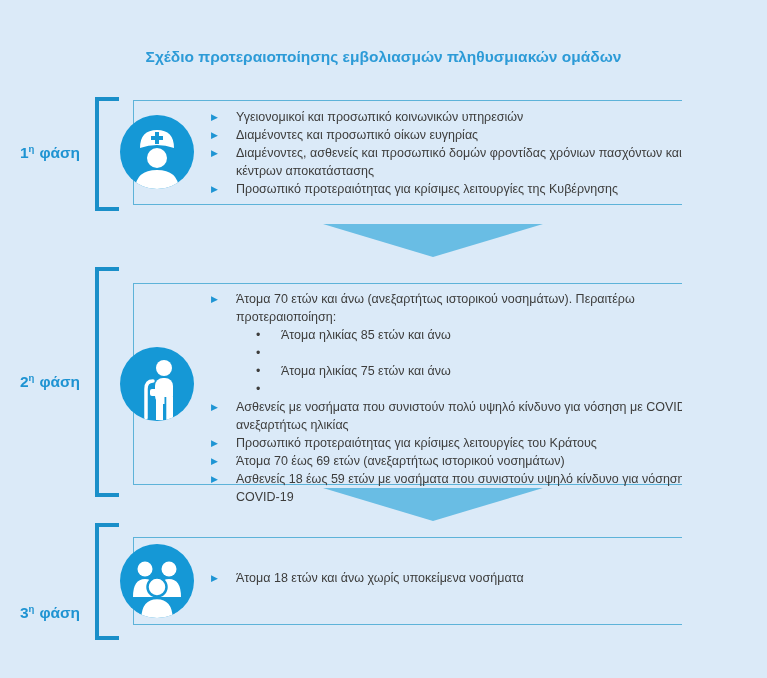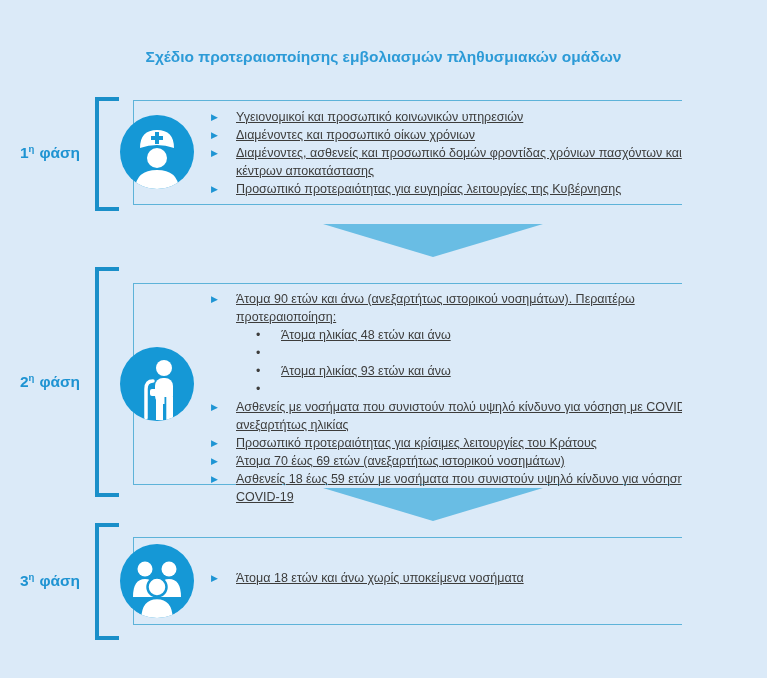--- a/index.html
+++ b/index.html
@@ -9,21 +9,21 @@
 
   .title { position:absolute; top:48px; left:0; width:767px; text-align:center;
            font-size:15.5px; font-weight:bold; color:#2d9bd7; }
 
   .phase-label { position:absolute; left:10px; width:80px; text-align:center;
                  font-size:15.5px; font-weight:bold; color:#1e93d2; white-space:nowrap; }
   .phase-label sup { font-size:9.5px; vertical-align:super; }
   .phase-label .word { margin-left:5px; }
   .label-1 { top:143px; }
   .label-2 { top:372px; }
-  .label-3 { top:571px; }
+  .label-3 { top:603px; }
 
   .bracket { position:absolute; left:95px; width:24px;
              border-left:4px solid #1a8fc9; border-top:4px solid #1a8fc9; border-bottom:4px solid #1a8fc9; }
   .bracket-1 { top:97px;  height:114px; }
   .bracket-2 { top:267px; height:230px; }
   .bracket-3 { top:523px; height:117px; }
 
   .box { position:absolute; left:133px; width:606px; border:1.5px solid #5db3d9; }
   .box-1 { top:100px; height:105px; }
   .box-2 { top:283px; height:202px; }
@@ -36,21 +36,21 @@
   .icon-circle svg { display:block; width:74px; height:74px; }
 
   .items { position:absolute; left:77px; list-style:none; width:512px; }
   .items-1 { top:7px; }
   .items-2 { top:6px; }
   .items-3 { top:31px; }
   .item { display:flex; align-items:flex-start; color:#3d3d3c; font-size:12.5px; line-height:18px; }
   .item .tri { flex:0 0 25px; color:#1e95d4; font-size:9px; line-height:18px; }
   .item .dot { flex:0 0 25px; color:#3d3d3c; font-size:12.5px; line-height:18px; text-align:left; }
   .item.l2 { padding-left:45px; }
-  .item .txt { flex:1 1 auto;text-decoration:underline; }
+  .item .txt { flex:1 1 auto; }
 
   .arrow { position:absolute; left:323px; width:220px; height:33px; background:#69bde4;
            -webkit-clip-path:polygon(0 0,100% 0,50% 100%); clip-path:polygon(0 0,100% 0,50% 100%); }
   .arrow-1 { top:224px; }
   .arrow-2 { top:488px; }
 </style>
 </head>
 <body>
 
 <div class="page">
@@ -77,29 +77,29 @@
         </g>
       </svg>
     </div>
     <ul class="items items-1">
       <li class="item l1">
           <span class="tri">▶</span>
           <span class="txt">Υγειονομικοί και προσωπικό κοινωνικών υπηρεσιών</span>
         </li>
       <li class="item l1">
           <span class="tri">▶</span>
-          <span class="txt">Διαμένοντες και προσωπικό οίκων χρόνιων</span>
+          <span class="txt">Διαμένοντες και προσωπικό οίκων ευγηρίας</span>
         </li>
       <li class="item l1">
           <span class="tri">▶</span>
           <span class="txt">Διαμένοντες, ασθενείς και προσωπικό δομών φροντίδας χρόνιων πασχόντων και κέντρων αποκατάστασης</span>
         </li>
       <li class="item l1">
           <span class="tri">▶</span>
-          <span class="txt">Προσωπικό προτεραιότητας για ευγηρίας λειτουργίες της Κυβέρνησης</span>
+          <span class="txt">Προσωπικό προτεραιότητας για κρίσιμες λειτουργίες της Κυβέρνησης</span>
         </li>
     </ul>
   </div>
 
   <div class="arrow arrow-1"></div>
 
   <div class="phase-label label-2"><span>2</span><sup>η</sup><span class="word">φάση</span></div>
   <div class="bracket bracket-2"></div>
   <div class="box box-2">
     <div class="icon-circle icon-2">
@@ -117,32 +117,32 @@
           <rect x="46" y="50" width="7" height="23" fill="#ffffff"></rect>
           <rect x="44.5" y="50" width="1.8" height="23" fill="#1598d6"></rect>
           <path d="M26 71 L26 42 Q26 34 33 34" stroke="#ffffff" stroke-width="3.5" fill="none" stroke-linecap="round"></path>
           <rect x="30" y="42" width="7" height="7" rx="2" fill="#ffffff"></rect>
         </g>
       </svg>
     </div>
     <ul class="items items-2">
       <li class="item l1">
           <span class="tri">▶</span>
-          <span class="txt">Άτομα 90 ετών και άνω (ανεξαρτήτως ιστορικού νοσημάτων). Περαιτέρω προτεραιοποίηση:</span>
+          <span class="txt">Άτομα 70 ετών και άνω (ανεξαρτήτως ιστορικού νοσημάτων). Περαιτέρω προτεραιοποίηση:</span>
         </li>
       <li class="item l2">
           <span class="dot">•</span>
-          <span class="txt">Άτομα ηλικίας 48 ετών και άνω</span>
+          <span class="txt">Άτομα ηλικίας 85 ετών και άνω</span>
         </li>
       <li class="item l2">
           <span class="dot">•</span>
         </li>
       <li class="item l2">
           <span class="dot">•</span>
-          <span class="txt">Άτομα ηλικίας 93 ετών και άνω</span>
+          <span class="txt">Άτομα ηλικίας 75 ετών και άνω</span>
         </li>
       <li class="item l2">
           <span class="dot">•</span>
         </li>
       <li class="item l1">
           <span class="tri">▶</span>
           <span class="txt">Ασθενείς με νοσήματα που συνιστούν πολύ υψηλό κίνδυνο για νόσηση με COVID-19 ανεξαρτήτως ηλικίας</span>
         </li>
       <li class="item l1">
           <span class="tri">▶</span>

